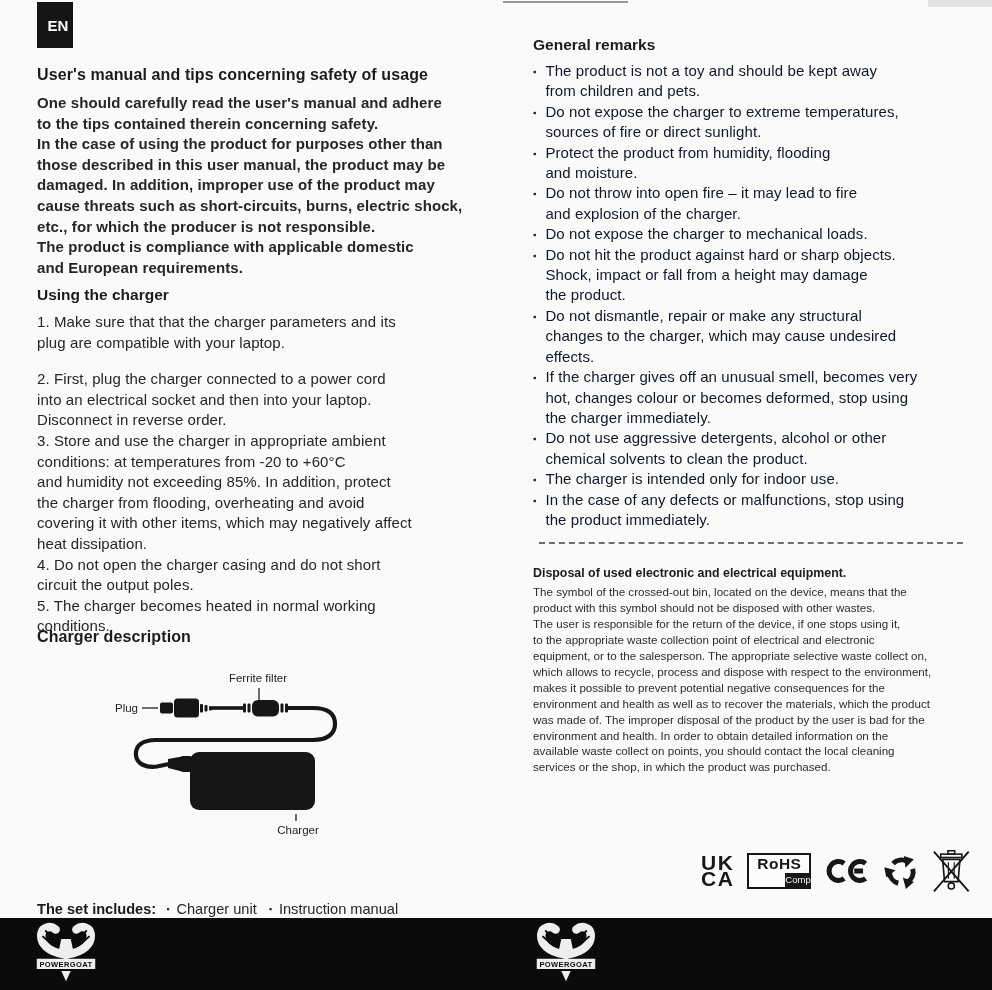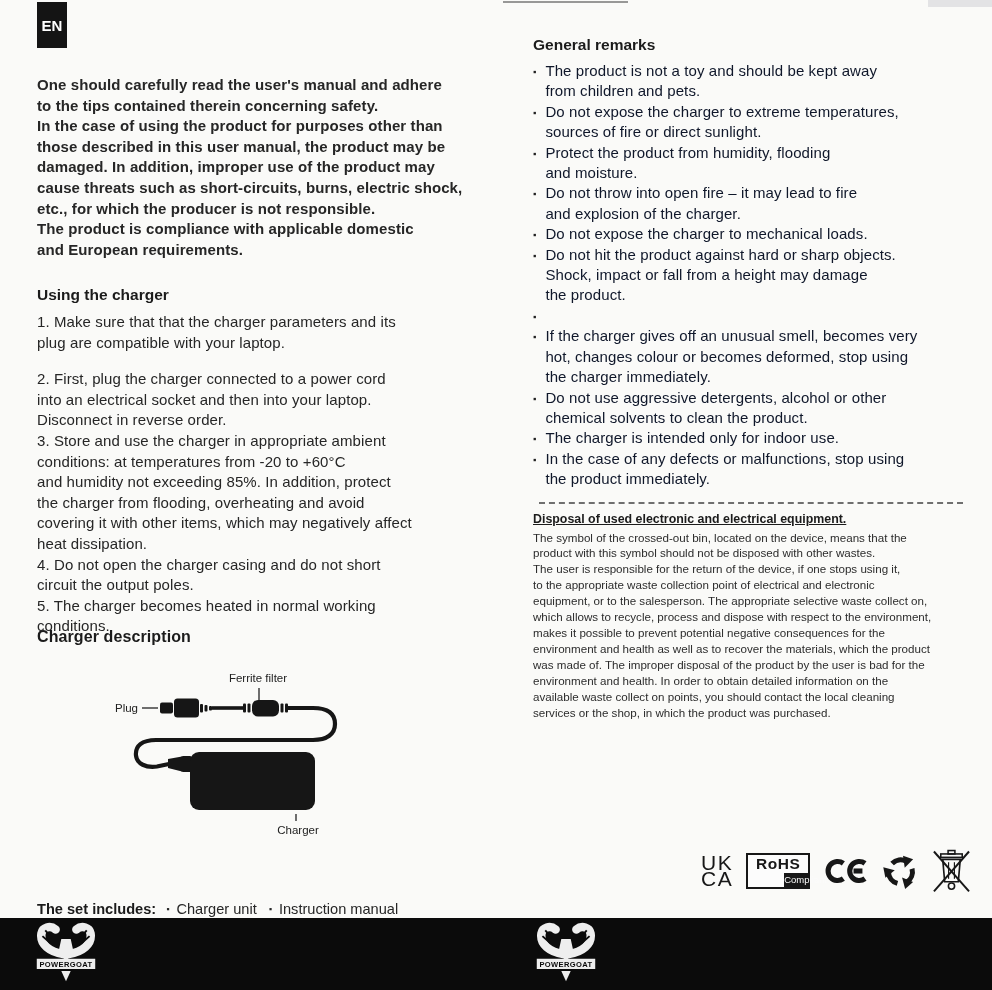--- a/index.html
+++ b/index.html
@@ -15,21 +15,21 @@
   .h-lg{font-size:16px; font-weight:700; color:#1b1b1b; letter-spacing:.1px;}
   .h-md{font-size:15.5px; font-weight:700; color:#1b1b1b;}
   .h-sm{font-size:12.4px; font-weight:700; color:#1b1b1b;}
   
   .body-txt{font-size:15px; line-height:20.6px; color:#262626; letter-spacing:.1px;}
   .small-txt{font-size:11.6px; line-height:15.9px; color:#2c2c2c;}
   
   #en-badge{
     left:37px; top:2px; width:30px; height:46px; background:#141414;
     display:flex; align-items:center; justify-content:center;
-    color:#fff; font-weight:700; font-size:15px;
+    color:#fff; font-weight:700; font-size:15px;padding-left:6px;
   }
   
   #scan-line{left:503px; top:1px; width:125px; height:2px; background:#474747; opacity:.55;}
   #scan-smudge{left:928px; top:0; width:64px; height:7px; background:#e3e3e5;}
   
   #sec-usage{left:37px; top:66px; width:462px;}
   #sec-usage .body-txt{margin-top:9px;font-weight:bold;}
   #sec-using{left:37px; top:286px; width:462px;}
   #sec-using .body-txt{margin-top:8px;}
   #sec-desc{left:37px; top:628px; width:462px;}
@@ -39,25 +39,25 @@
   #set-includes .lbl{font-weight:700; color:#1b1b1b;margin-top:47px;}
   #set-includes .si-item{display:inline-flex; gap:7px; align-items:baseline;}
   #set-includes .sq{font-size:9px; position:relative; top:-2px;}
   
   #right-col{left:533px; top:36px; width:436px;}
   #right-col ul{list-style:none; margin:7px 0 0 0; padding:0;}
   #right-col li{display:flex; gap:9px;}
   #right-col li .sq{font-size:9.5px; line-height:20.4px; color:#222; flex:0 0 auto; position:relative; top:1px;}
   #right-col li .btxt{font-size:15px; line-height:20.4px; color:#0f172a; letter-spacing:.1px;}
   #dashed-sep{margin-top:12px; border:0; border-top:2px dashed #6f6f6f; height:0; width:424px;}
-  #disposal-title{margin-top:8px;text-decoration:underline;}
+  #disposal-title{margin-top:22px;}
   #disposal-body{margin-top:4px; width:440px;}
   
   #marks{left:701px; top:845px; width:270px; height:52px; display:flex; align-items:center; gap:13px;}
-  #ukca{font-weight:400; font-size:21px; line-height:16.5px; color:#171717; letter-spacing:1.5px; text-align:center;}
+  #ukca{font-weight:700; font-size:21px; line-height:16.5px; color:#171717; letter-spacing:1.5px; text-align:center;}
   #rohs{width:60px; border:2.5px solid #171717; background:#fcfcfc; text-align:center;}
   #rohs .rt{font-weight:700; font-size:15.5px; color:#171717; line-height:18px; letter-spacing:.5px;}
   #rohs .rb{background:#171717; color:#fbfbfb; font-size:9.5px; line-height:13px; padding-bottom:1px;margin-left:36px;}
   svg text{font-family:"Liberation Sans", sans-serif;}
   
   #footer{left:0; top:918px; width:992px; height:72px; background:#0b0b0b;}
   .goat{position:absolute; top:4px;}
   #goat-1{left:33px;}
   #goat-2{left:533px;}
 </style>
@@ -67,20 +67,21 @@
 <div id="page">
 
   <div class="abs" id="scan-line"></div>
   <div class="abs" id="scan-smudge"></div>
 
   <div class="abs" id="en-badge">
     <span>EN</span>
   </div>
 
   <div class="abs" id="sec-usage">
+    <div class="h-lg">User's manual and tips concerning safety of usage</div>
     <div class="body-txt pre">One should carefully read the user's manual and adhere
 to the tips contained therein concerning safety.
 In the case of using the product for purposes other than
 those described in this user manual, the product may be
 damaged. In addition, improper use of the product may
 cause threats such as short-circuits, burns, electric shock,
 etc., for which the producer is not responsible.
 The product is compliance with applicable domestic
 and European requirements.</div>
   </div>
@@ -197,20 +198,23 @@
 
         <li>
           <span class="sq">▪</span>
           <span class="btxt pre">Do not hit the product against hard or sharp objects.
 Shock, impact or fall from a height may damage
 the product.</span>
         </li>
 
         <li>
           <span class="sq">▪</span>
+          <span class="btxt pre">Do not dismantle, repair or make any structural
+changes to the charger, which may cause undesired
+effects.</span>
         </li>
 
         <li>
           <span class="sq">▪</span>
           <span class="btxt pre">If the charger gives off an unusual smell, becomes very
 hot, changes colour or becomes deformed, stop using
 the charger immediately.</span>
         </li>
 
         <li>

